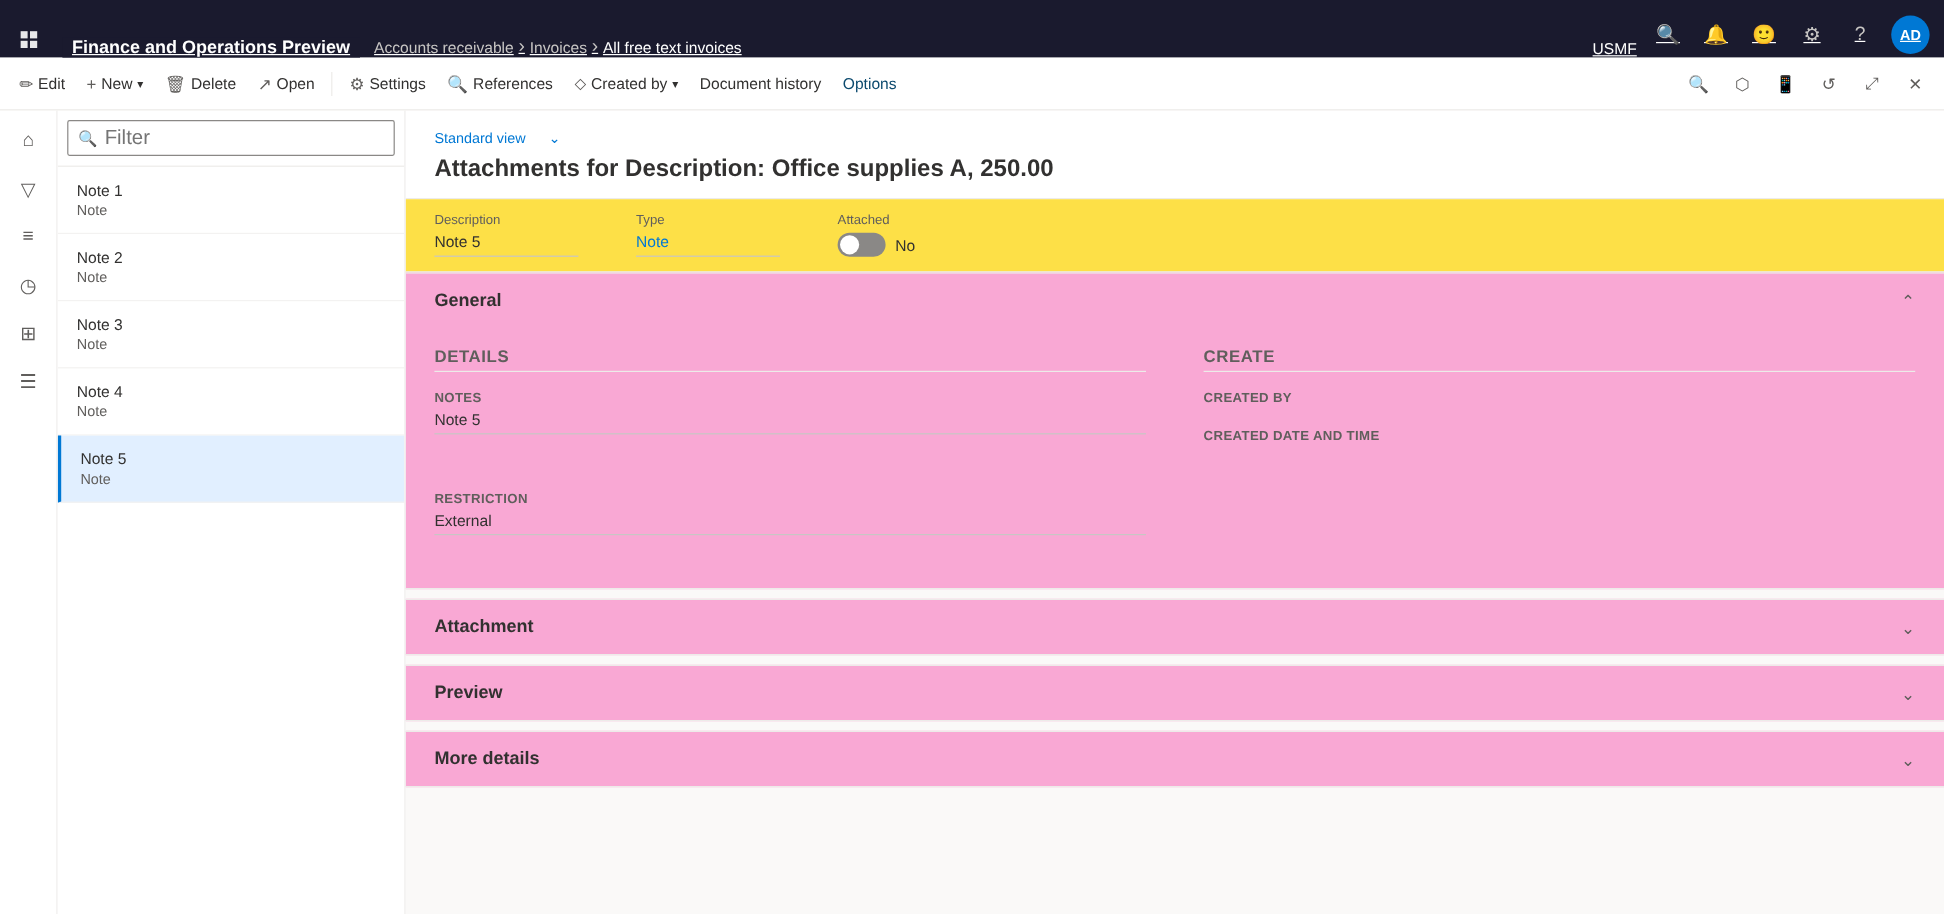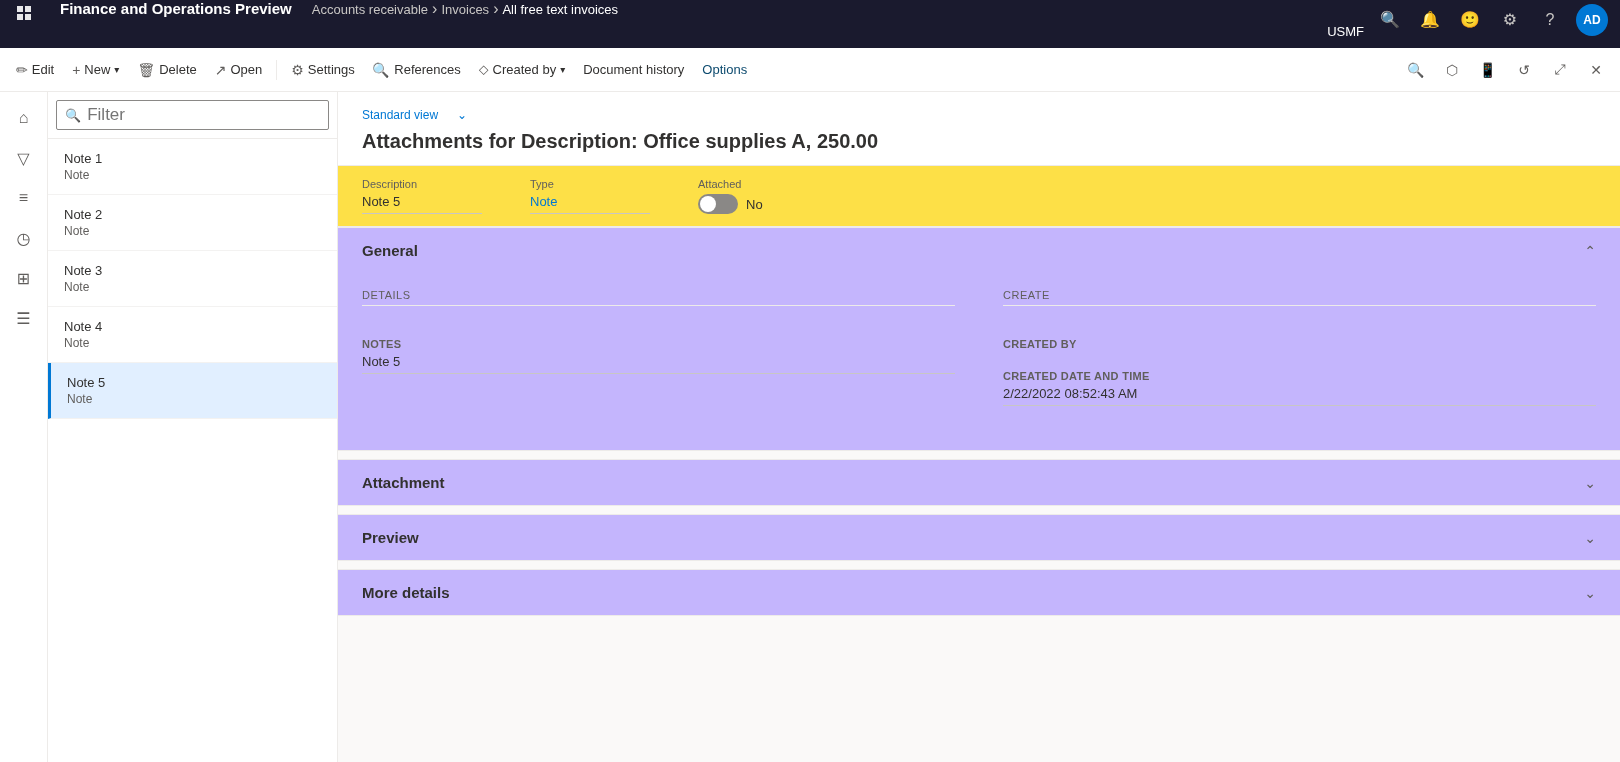--- a/index.html
+++ b/index.html
@@ -1,26 +1,27 @@
 <!DOCTYPE html>
 <html><head>
   <meta charset="utf-8">
   <style>
     * { box-sizing: border-box; margin: 0; padding: 0; }
     body { font-family: 'Segoe UI', Arial, sans-serif; font-size: 13px; background: #f3f2f1; color: #323130; }
 
     
     .top-bar {
       display: flex;
-      align-items: flex-start;
+      align-items: flex-end;
       background: #1a1a2e;
       color: white;
       height: 48px;
       padding: 0 12px;
       gap: 12px;
+      text-decoration: underline;
     }
     .top-bar-grid {
       width: 28px; height: 28px; cursor: pointer; display: flex; align-items: center; justify-content: center;
     }
     .top-bar-title {
       font-size: 15px; font-weight: 600; color: white; white-space: nowrap;
       background: #1a1a2e; padding: 0 8px;
     }
     .top-bar-breadcrumb {
       display: flex; align-items: center; gap: 4px; flex: 1; color: #c8c6c4; font-size: 13px;
@@ -131,37 +132,37 @@
       position: relative; cursor: pointer;
     }
     .toggle-knob {
       width: 16px; height: 16px; background: white; border-radius: 50%;
       position: absolute; top: 2px; left: 2px; transition: left 0.2s;
     }
     .toggle-label { font-size: 13px; color: #323130; }
 
     
     .section {
-      margin: 0; background: #c4b5fd; border-top: 1px solid #edebe9; border-bottom: 1px solid #edebe9;
+      margin: 0; background: #f9a8d4; border-top: 1px solid #edebe9; border-bottom: 1px solid #edebe9;
       margin-bottom: 8px;
     }
     .section-header {
       display: flex; align-items: center; justify-content: space-between;
       padding: 14px 24px; cursor: pointer; user-select: none;
     }
     .section-title { font-size: 15px; font-weight: 600; color: #323130; }
     .section-chevron { color: #605e5c; font-size: 14px; }
     .section-content { padding: 16px 24px 24px; }
     .section-grid { display: grid; grid-template-columns: 1fr 1fr; gap: 0 48px; }
 
     
     .detail-row { margin-bottom: 20px; }
     .detail-row-label { font-size: 11px; color: #605e5c; margin-bottom: 4px; font-weight: 600; text-transform: uppercase; letter-spacing: 0.3px; }
     .detail-row-value { font-size: 13px; color: #323130; padding-bottom: 4px; border-bottom: 1px solid #c8c6c4; min-width: 200px; display: block; }
-    .detail-col-header { font-size: 11px; color: #605e5c; font-weight: 400; text-transform: uppercase; letter-spacing: 0.5px; margin-bottom: 32px; padding-bottom: 4px; border-bottom: 1px solid #edebe9; }
+    .detail-col-header { font-size: 14px; color: #605e5c; font-weight: 700; text-transform: uppercase; letter-spacing: 0.5px; margin-bottom: 16px; padding-bottom: 4px; border-bottom: 1px solid #edebe9; }
 
     
     ::-webkit-scrollbar { width: 6px; }
     ::-webkit-scrollbar-track { background: #f3f2f1; }
     ::-webkit-scrollbar-thumb { background: #c8c6c4; border-radius: 3px; }
   </style>
 </head>
 <body>
 
 <div class="top-bar">
@@ -319,30 +320,33 @@
       </div>
       <div class="section-content">
         <div class="section-grid">
 
           <div>
             <div class="detail-col-header">DETAILS</div>
             <div class="detail-row">
               <div class="detail-row-label">Notes</div>
               <span class="detail-row-value">Note 5</span>
             </div>
+            <div class="detail-row" style="margin-top:48px;">
+              <div class="detail-row-label">Restriction</div>
+              <span class="detail-row-value">External</span>
+            </div>
           </div>
 
           <div>
             <div class="detail-col-header">CREATE</div>
             <div class="detail-row">
               <div class="detail-row-label">Created by</div>
             </div>
             <div class="detail-row">
               <div class="detail-row-label">Created date and time</div>
-              <span class="detail-row-value">2/22/2022 08:52:43 AM</span>
             </div>
           </div>
         </div>
       </div>
     </div>
 
     <div class="section">
       <div class="section-header">
         <span class="section-title">Attachment</span>
         <span class="section-chevron">⌄</span>

